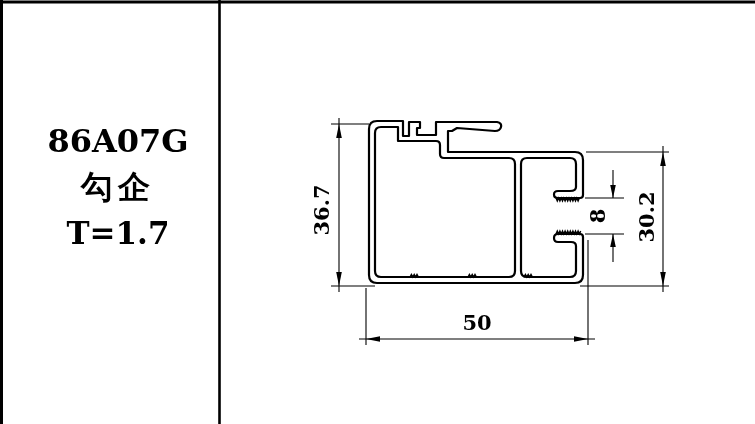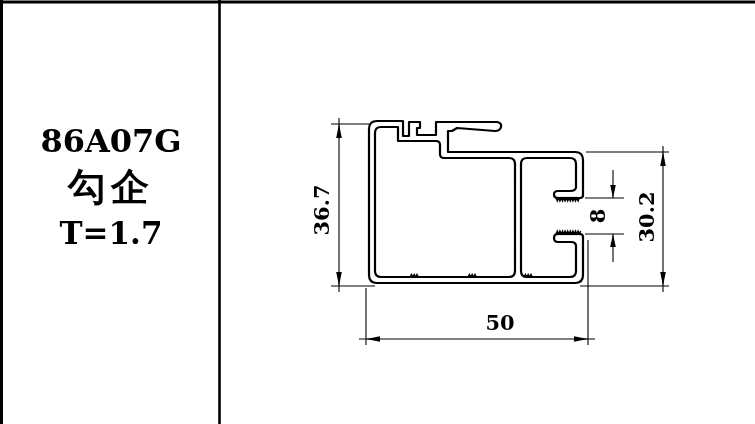--- a/index.html
+++ b/index.html
@@ -1,23 +1,23 @@
 <!DOCTYPE html>
 <html><head>
 <meta charset="utf-8">
 <style>
   html,body{margin:0;padding:0;background:#fff;}
   #sheet{position:relative;width:755px;height:424px;background:#ffffff;overflow:hidden;
          font-family:"DejaVu Serif","Liberation Serif",serif;color:#000;}
   svg{position:absolute;left:0;top:0;}
   .txt{position:absolute;font-weight:bold;color:#000;white-space:nowrap;}
-  #panel-block{position:absolute;left:3px;top:119px;width:216px;text-align:center;font-weight:bold;}
+  #panel-block{position:absolute;left:10px;top:119px;width:216px;text-align:center;font-weight:bold;}
   .panel-line{display:block;}
   #panel-model{font-size:32px;line-height:44px;letter-spacing:0px;}
-  #panel-name{font-size:38px;line-height:48px;letter-spacing:5px;}
+  #panel-name{font-size:32px;line-height:48px;letter-spacing:5px;}
   #panel-thickness{font-size:31px;line-height:44px;}
   #panel-weight{font-size:31px;line-height:46px;}
   .dimtext{font-size:21px;text-align:center;}
   .rot{transform:rotate(-90deg);}
 </style>
 </head>
 <body>
 
 <div id="sheet">
 
@@ -89,15 +89,15 @@
 
   <div id="panel-block">
     <span class="panel-line" id="panel-model">86A07G</span>
     <span class="panel-line" id="panel-name">勾企</span>
     <span class="panel-line" id="panel-thickness">T=1.7</span>
   </div>
 
   <div class="txt dimtext rot" style="left:281px;top:198px;width:80px;height:24px;">36.7</div>
   <div class="txt dimtext rot" style="left:577px;top:204px;width:40px;height:24px;">8</div>
   <div class="txt dimtext rot" style="left:606px;top:205px;width:80px;height:24px;">30.2</div>
-  <div class="txt dimtext" style="left:460px;top:310px;width:80px;height:24px;">50</div>
+  <div class="txt dimtext" style="left:437px;top:310px;width:80px;height:24px;">50</div>
 
 </div>
 
 </body></html>

